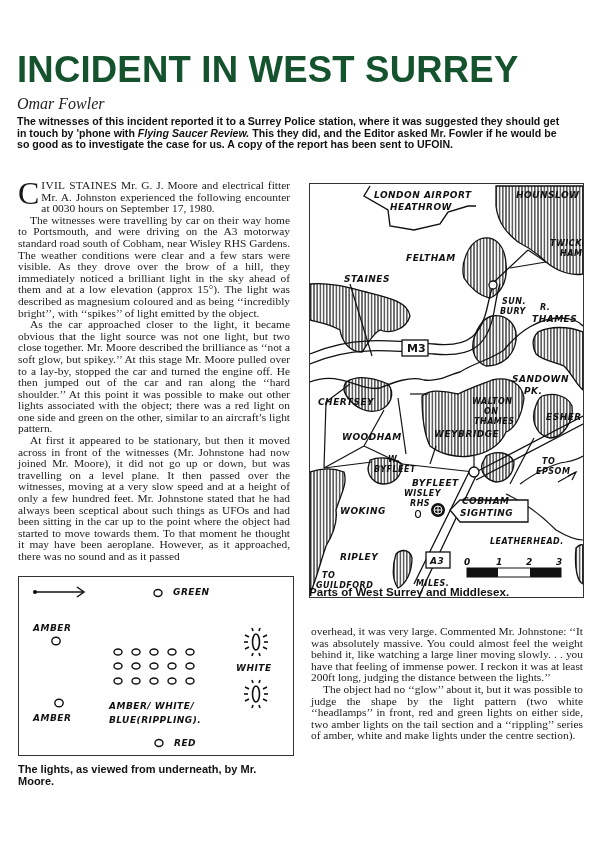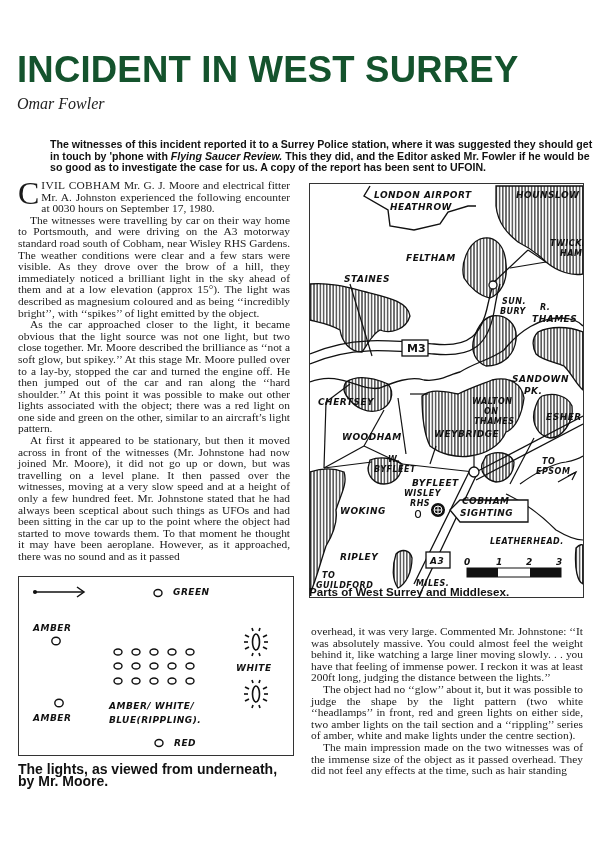--- a/index.html
+++ b/index.html
@@ -1,47 +1,47 @@
 <!DOCTYPE html>
 <html><head>
 <meta charset="utf-8">
 <style>
   html, body { margin: 0; padding: 0; background: #ffffff; }
   body { width: 600px; height: 850px; position: relative; overflow: hidden; color: #111; }
   .title { position: absolute; left: 17px; top: 52px; margin: 0; font-family: "Liberation Sans", sans-serif; font-weight: bold; font-size: 36.5px; letter-spacing: 0.2px; line-height: 1; color: #14532d; }
   .author { position: absolute; left: 17px; top: 95px; font-family: "Liberation Serif", serif; font-style: italic; font-size: 16px; color: #222; }
-  .intro { position: absolute; left: 17px; top: 139px; width: 545px; font-family: "Liberation Sans", sans-serif; font-weight: bold; font-size: 10.6px; line-height: 11.6px; color: #111; margin-left: 33px; }
+  .intro { position: absolute; left: 17px; top: 116px; width: 545px; font-family: "Liberation Sans", sans-serif; font-weight: bold; font-size: 10.6px; line-height: 11.6px; color: #111; }
   .col { position: absolute; font-family: "Liberation Serif", serif; font-size: 11.4px; line-height: 11.6px; text-align: justify; color: #1a1a1a; }
   .col p { margin: 0; text-indent: 12px; }
   .col p.first { text-indent: 0; }
   .dropcap { float: left; font-size: 32px; line-height: 24px; padding-right: 2px; margin-top: 1px; font-family: "Liberation Serif", serif; }
   .caps { letter-spacing: 0.3px; }
   #col-left { left: 18px; top: 180px; width: 272px; }
   #col-right { left: 311px; top: 607px; width: 272px; }
   .figure-box { position: absolute; border: 1px solid #333; background: #fff; }
   #lights-box { left: 18px; top: 576px; width: 274px; height: 178px; }
   #map-box { left: 309px; top: 183px; width: 273px; height: 413px; }
-  .caption { position: absolute; font-family: "Liberation Sans", sans-serif; font-weight: bold; font-size: 14px; line-height: 12px; color: #111; }
+  .caption { position: absolute; font-family: "Liberation Sans", sans-serif; font-weight: bold; font-size: 11px; line-height: 12px; color: #111; }
   #lights-caption { left: 18px; top: 763px; width: 270px; }
   #map-caption { left: 309px; top: 586px; width: 280px; font-size: 11.6px; }
   #col-right { top: 626px; }
   .hand { font-family: "DejaVu Sans", sans-serif; font-style: italic; font-weight: bold; font-size: 9px; fill: #111; letter-spacing: 0.5px; }
   .hand-s { font-size: 8px; }
   svg text { font-family: "DejaVu Sans", sans-serif; }
 </style>
 </head>
 <body>
 
 <h1 class="title">INCIDENT IN WEST SURREY</h1>
 <div class="author">Omar Fowler</div>
 
 <div class="intro"><span>The witnesses of this incident reported it to a Surrey Police station, where it was suggested they should get in touch by 'phone with </span><i>Flying Saucer Review.</i><span> This they did, and the Editor asked Mr. Fowler if he would be so good as to investigate the case for us. A copy of the report has been sent to UFOIN.</span></div>
 
 <div class="col" id="col-left">
-  <p class="first"><span class="dropcap">C</span><span class="caps">IVIL COBHAM</span><span> Mr. G. J. Moore and electrical fitter Mr. A. Johnston experienced the following encounter at 0030 hours on September 17, 1980.</span></p>
+  <p class="first"><span class="dropcap">C</span><span class="caps">IVIL STAINES</span><span> Mr. G. J. Moore and electrical fitter Mr. A. Johnston experienced the following encounter at 0030 hours on September 17, 1980.</span></p>
   <p>The witnesses were travelling by car on their way home to Portsmouth, and were driving on the A3 motorway standard road south of Cobham, near Wisley RHS Gardens. The weather conditions were clear and a few stars were visible. As they drove over the brow of a hill, they immediately noticed a brilliant light in the sky ahead of them and at a low elevation (approx 15°). The light was described as magnesium coloured and as being ‘‘incredibly bright’’, with ‘‘spikes’’ of light emitted by the object.</p>
   <p>As the car approached closer to the light, it became obvious that the light source was not one light, but two close together. Mr. Moore described the brilliance as ‘‘not a soft glow, but spikey.’’ At this stage Mr. Moore pulled over to a lay-by, stopped the car and turned the engine off. He then jumped out of the car and ran along the ‘‘hard shoulder.’’ At this point it was possible to make out other lights associated with the object; there was a red light on one side and green on the other, similar to an aircraft’s light pattern.</p>
   <p>At first it appeared to be stationary, but then it moved across in front of the witnesses (Mr. Johnstone had now joined Mr. Moore), it did not go up or down, but was travelling on a level plane. It then passed over the witnesses, moving at a very slow speed and at a height of only a few hundred feet. Mr. Johnstone stated that he had always been sceptical about such things as UFOs and had been sitting in the car up to the point where the object had started to move towards them. To that moment he thought it may have been aeroplane. However, as it approached, there was no sound and as it passed</p>
 </div>
 
 <div class="figure-box" id="lights-box">
   <svg width="274" height="178" viewBox="0 0 274 178">
     <g stroke="#111" stroke-width="1.5" fill="none">
       <line x1="16" y1="15" x2="64" y2="15"></line>
       <polyline points="58,10 65,15 58,20"></polyline>
@@ -230,14 +230,13 @@
       <text class="hand" x="120" y="380">A3</text>
       <text class="hand hand-s" x="106" y="402">MILES.</text>
     </g>
   </svg>
 </div>
 <div class="caption" id="map-caption">Parts of West Surrey and Middlesex.</div>
 
 <div class="col" id="col-right">
   <p class="first">overhead, it was very large. Commented Mr. Johnstone: ‘‘It was absolutely massive. You could almost feel the weight behind it, like watching a large liner moving slowly. . . you have that feeling of immense power. I reckon it was at least 200ft long, judging the distance between the lights.’’</p>
   <p>The object had no ‘‘glow’’ about it, but it was possible to judge the shape by the light pattern (two white ‘‘headlamps’’ in front, red and green lights on either side, two amber lights on the tail section and a ‘‘rippling’’ series of amber, white and make lights under the centre section).</p>
-  <p>The main impression made on the two witnesses was of the immense size of the object as it passed overhead. They did not feel any effects at the time, such as hair standing</p>
 </div>
 
 </body></html>

